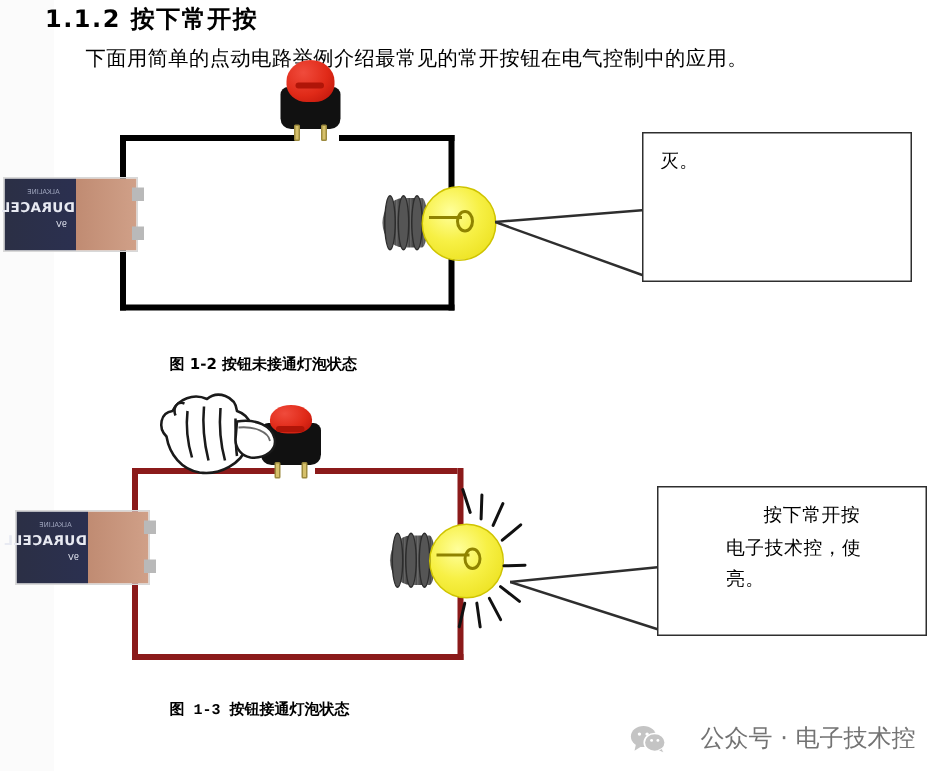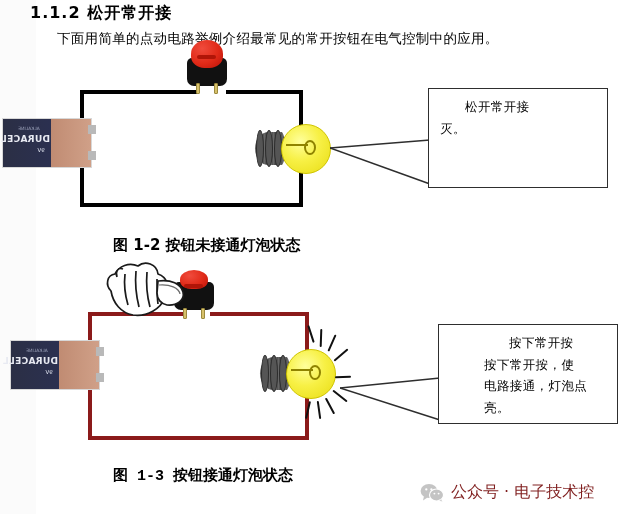--- a/index.html
+++ b/index.html
@@ -53,21 +53,21 @@
   
   .figure-panel {
     position: absolute;
     background: #ffffff;
   }
   #figure1-panel { left: 40px; top: 55px; width: 350px; height: 175px; }
   #figure2-panel { left: 40px; top: 265px; width: 360px; height: 190px; }
 
   .fig-caption {
     position: absolute;
-    font-size: 15px;
+    font-size: 10px;
     font-weight: bold;
     color: #000;
     white-space: nowrap;
   }
   #caption1 { left: 113px; top: 236px; }
   #caption2 { left: 113px; top: 466px; font-family: Liberation Mono, monospace; }
 
   
   .wire { position: absolute; }
 
@@ -238,34 +238,34 @@
   #callout2 { left: 438px; top: 324px; width: 180px; height: 100px; padding-left: 45px; }
 
   .callout-tail { position: absolute; }
 
   
   .footer {
     position: absolute;
     left: 420px; top: 482px;
     display: flex;
     align-items: center;
-    gap: 7px;
-    color: #7f1d1d;
+    gap: 23px;
+    color: #737373;
     font-size: 16px;
     white-space: nowrap;
   }
   .wechat-icon { display: block; }
 </style>
 </head>
 <body>
 
 <div class="page-tint"></div>
 <div class="content-white"></div>
 
-<div class="heading">1.1.2  松开常开接</div>
+<div class="heading">1.1.2  按下常开按</div>
 <div class="intro">下面用简单的点动电路举例介绍最常见的常开按钮在电气控制中的应用。</div>
 
 <div id="figure1-panel" class="figure-panel">
 
   <div class="wire w1" style="left:40px;  top:35px;  width:118px; height:4px;"></div>
   <div class="wire w1" style="left:186px; top:35px;  width:77px;  height:4px;"></div>
   <div class="wire w1" style="left:40px;  top:35px;  width:4px;   height:117px;"></div>
   <div class="wire w1" style="left:40px;  top:148px; width:223px; height:4px;"></div>
   <div class="wire w1" style="left:259px; top:35px;  width:4px;   height:117px;"></div>
   <div class="wire w1" style="left:40px;  top:62px;  width:4px;   height:10px;"></div>
@@ -298,21 +298,20 @@
   </div>
 </div>
 
 <svg class="callout-tail" style="left:330px; top:138px;" width="102" height="50" viewBox="0 0 102 50">
   <polygon points="0,10 100,2 100,46" fill="#ffffff" stroke="none"></polygon>
   <line x1="0" y1="10" x2="100" y2="2" stroke="#2e2e2e" stroke-width="1.6"></line>
   <line x1="0" y1="10" x2="100" y2="46" stroke="#2e2e2e" stroke-width="1.6"></line>
 </svg>
 
 <div id="callout1" class="callout">
-  <div class="first-line">松开常开接</div>
   <div>灭。</div>
 </div>
 
 <div id="caption1" class="fig-caption">图 1-2 按钮未接通灯泡状态</div>
 
 <div id="figure2-panel" class="figure-panel">
 
   <div class="wire w2" style="left:48px;  top:47px;  width:96px;  height:4px;"></div>
   <div class="wire w2" style="left:170px; top:47px;  width:95px;  height:4px;"></div>
   <div class="wire w2" style="left:48px;  top:47px;  width:4px;   height:128px;"></div>
@@ -373,22 +372,21 @@
 </div>
 
 <svg class="callout-tail" style="left:340px; top:374px;" width="102" height="50" viewBox="0 0 102 50">
   <polygon points="0,14 100,4 100,46" fill="#ffffff" stroke="none"></polygon>
   <line x1="0" y1="14" x2="100" y2="4" stroke="#2e2e2e" stroke-width="1.6"></line>
   <line x1="0" y1="14" x2="100" y2="46" stroke="#2e2e2e" stroke-width="1.6"></line>
 </svg>
 
 <div id="callout2" class="callout">
   <div class="first-line">按下常开按</div>
-  <div>按下常开按，使</div>
-  <div>电路接通，灯泡点</div>
+  <div>电子技术控，使</div>
   <div>亮。</div>
 </div>
 
 <div id="caption2" class="fig-caption">图 1-3   按钮接通灯泡状态</div>
 
 <div class="footer">
   <svg class="wechat-icon" width="24" height="19" viewBox="0 0 24 19">
     <ellipse cx="9" cy="8" rx="8.4" ry="7" fill="#c4c4c4"></ellipse>
     <polygon points="4,13 3,17.5 7.5,14.6" fill="#c4c4c4"></polygon>
     <ellipse cx="16.5" cy="12" rx="7" ry="6" fill="#c4c4c4" stroke="#ffffff" stroke-width="1.1"></ellipse>

